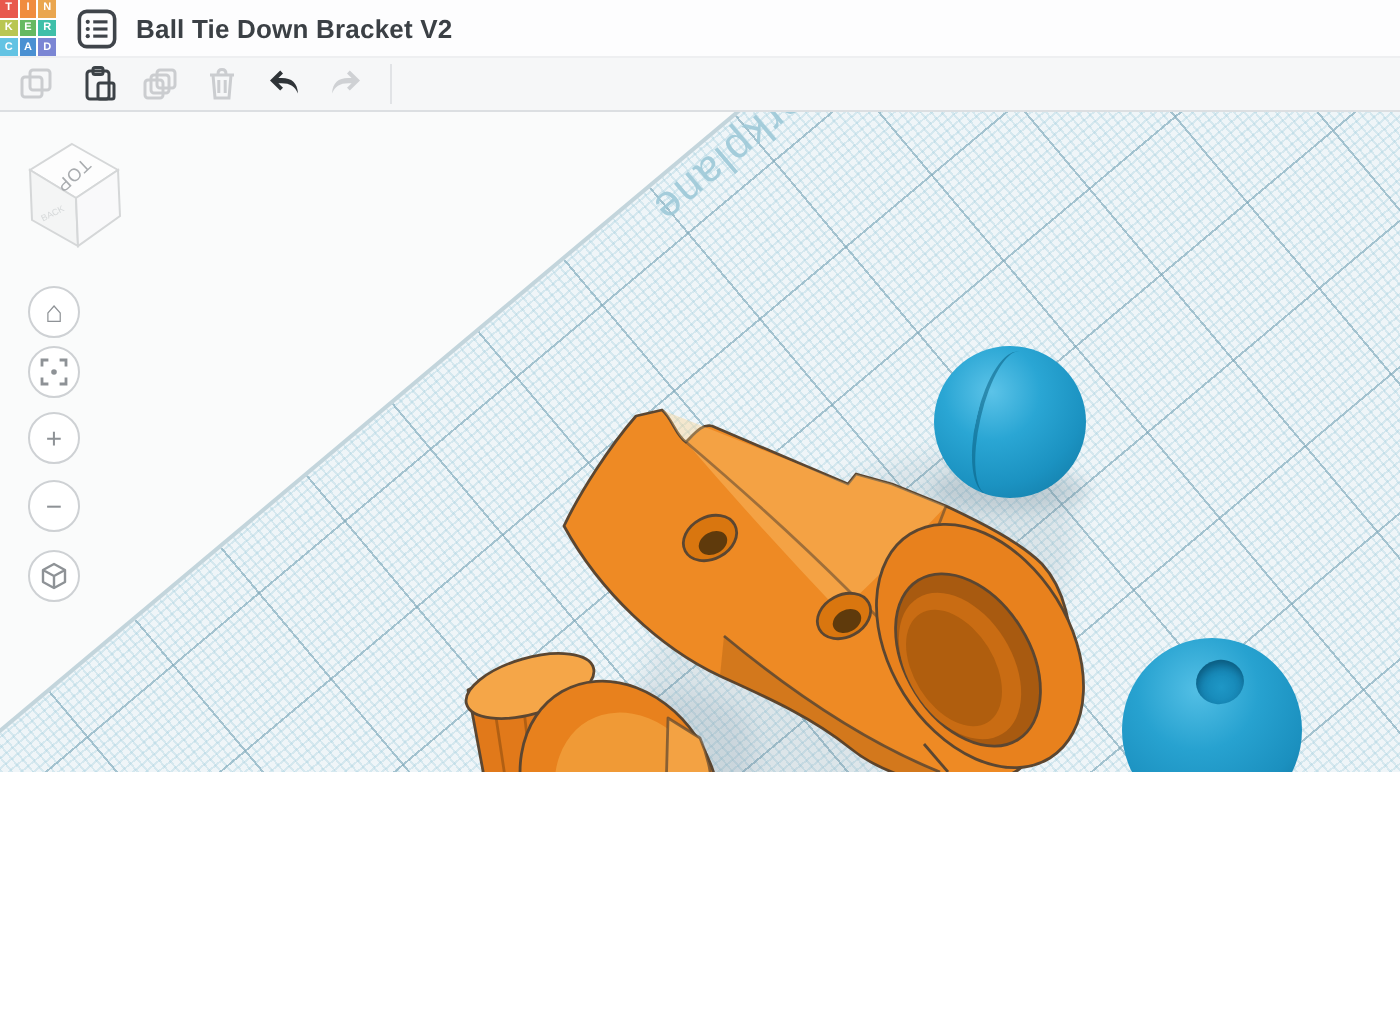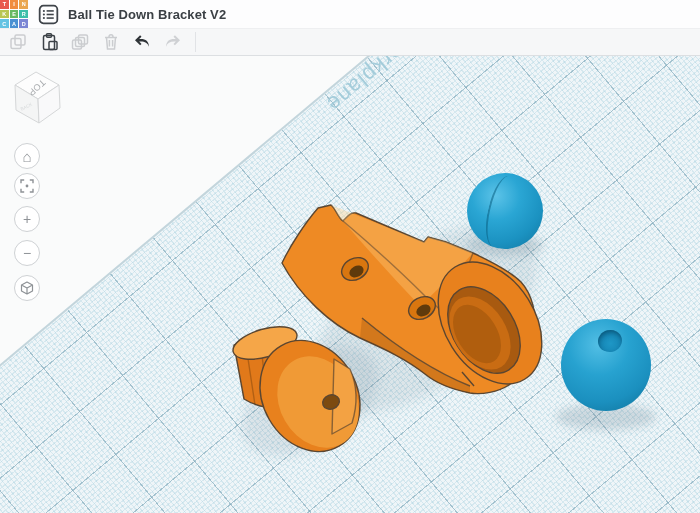--- a/index.html
+++ b/index.html
@@ -1,17 +1,17 @@
 <!DOCTYPE html>
 <html><head>
 <meta charset="utf-8">
 <style>
   * { margin:0; padding:0; box-sizing:border-box; }
   html,body { width:700px; height:513px; overflow:hidden; font-family:"Liberation Sans","DejaVu Sans",sans-serif; background:#fff; }
-  .app { width:700px; height:513px; display:flex; flex-direction:column; }
+  .app { width:700px; height:386px; display:flex; flex-direction:column; }
 
   
   .titlebar { height:28px; background:#fdfdfe; display:flex; align-items:center; flex:0 0 28px; }
   .logo { width:28px; height:28px; display:grid; grid-template-columns:repeat(3,1fr); grid-template-rows:repeat(3,1fr); gap:1px; background:#fff; cursor:pointer; }
   .logo span { display:flex; align-items:center; justify-content:center; color:#fff; font-size:5.5px; font-weight:bold; }
   .menu-btn { margin-left:9px; width:22px; height:22px; border:none; background:transparent; display:flex; align-items:center; justify-content:center; cursor:pointer; }
   .doc-title { margin-left:9px; font-size:13px; font-weight:bold; color:#3b4045; letter-spacing:.1px; }
 
   
   .toolbar { height:28px; flex:0 0 28px; background:#f6f7f8; border-top:1px solid #eeeff1; border-bottom:1px solid #dcdfe2; display:flex; align-items:center; padding-left:5px; }

